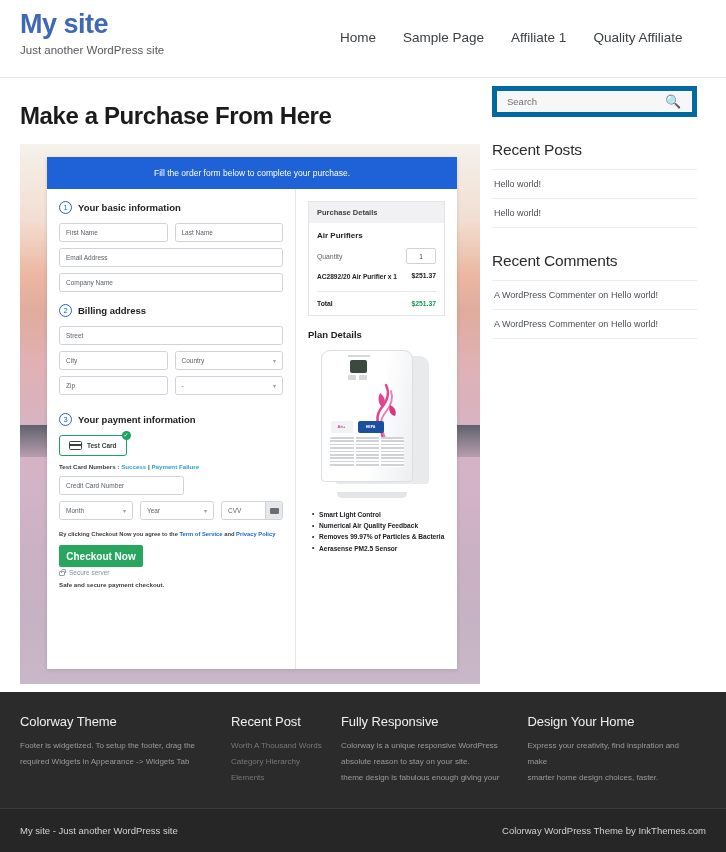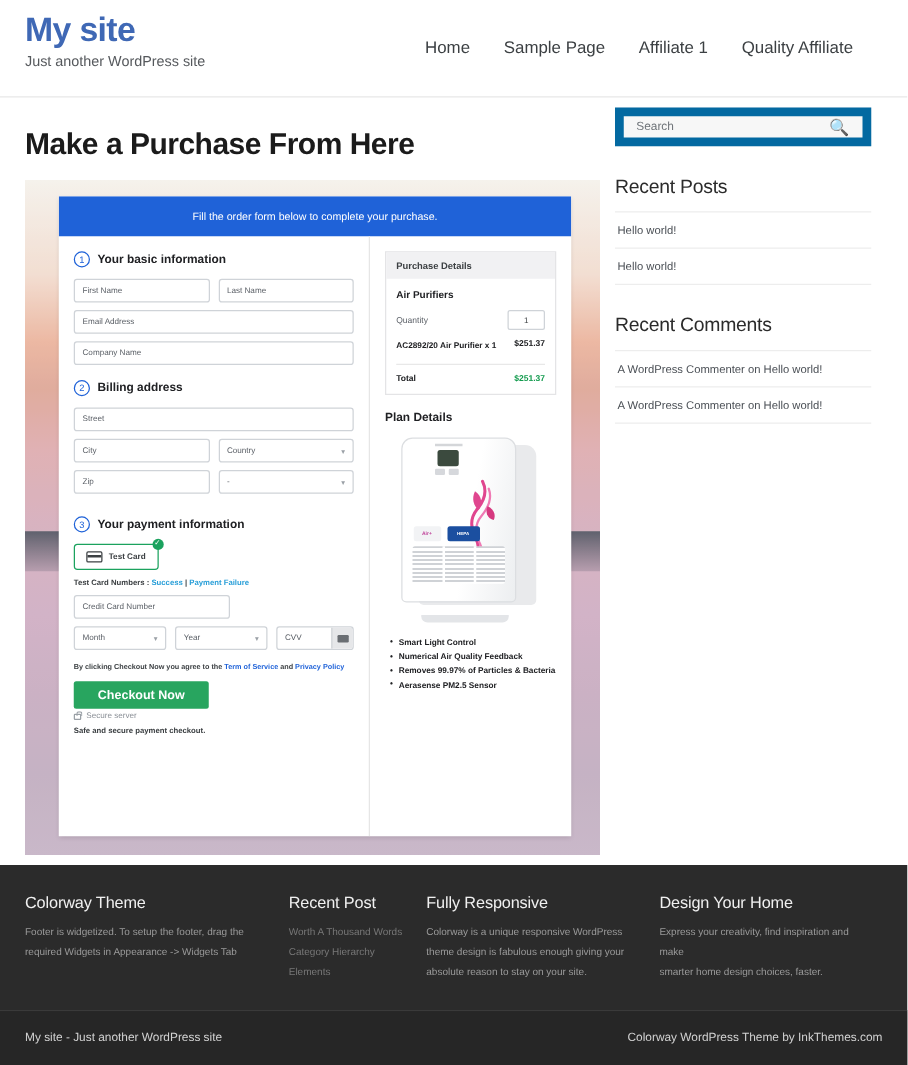--- a/index.html
+++ b/index.html
@@ -186,21 +186,21 @@
     background: #1ba25e; color: #fff;
     font-size: 6px; line-height: 9px; text-align: center;
   }
   .testcard-line { font-size: 6.2px; color: #3c4043; font-weight: bold; margin-bottom: 6px; }
   .testcard-line a { color: #2a9fd8; text-decoration: none; }
 
   .terms { font-size: 5.8px; color: #3c4043; font-weight: bold; margin: 5px 0 8px 0; }
   .terms a { color: #1f62d8; text-decoration: none; }
 
   .checkout-btn {
-    width: 108px; height: 22px;
+    width: 84px; height: 22px;
     background: #28a55f;
     color: #ffffff;
     border: none;
     border-radius: 2px;
     font-size: 10px;
     font-weight: bold;
     font-family: "Liberation Sans", sans-serif;
     cursor: pointer;
     margin-bottom: 2px;
   }
@@ -327,21 +327,21 @@
     content: "•";
     position: absolute;
     left: 0; top: -0.5px;
   }
 
   
   .search-box {
     position: relative;
     height: 31px;
     background: #f7f7f7;
-    border: 7px solid #0369a1;
+    border: 5px solid #0369a1;
     display: flex;
     align-items: center;
     padding: 0 10px;
     margin-bottom: 24px;
   }
   .search-input {
     flex: 1;
     border: none;
     background: transparent;
     font-size: 9.5px;
@@ -613,22 +613,22 @@
         <div class="fcol-text">
           <div>Worth A Thousand Words</div>
           <div>Category Hierarchy</div>
           <div>Elements</div>
         </div>
       </div>
       <div class="fcol fcol-3">
         <div class="fcol-title">Fully Responsive</div>
         <div class="fcol-text">
           <div>Colorway is a unique responsive WordPress</div>
+          <div>absolute reason to stay on your site.</div>
           <div>theme design is fabulous enough giving your</div>
-          <div>absolute reason to stay on your site.</div>
         </div>
       </div>
       <div class="fcol fcol-4">
         <div class="fcol-title">Design Your Home</div>
         <div class="fcol-text">
           <div>Express your creativity, find inspiration and make</div>
           <div>smarter home design choices, faster.</div>
         </div>
       </div>
     </div>

